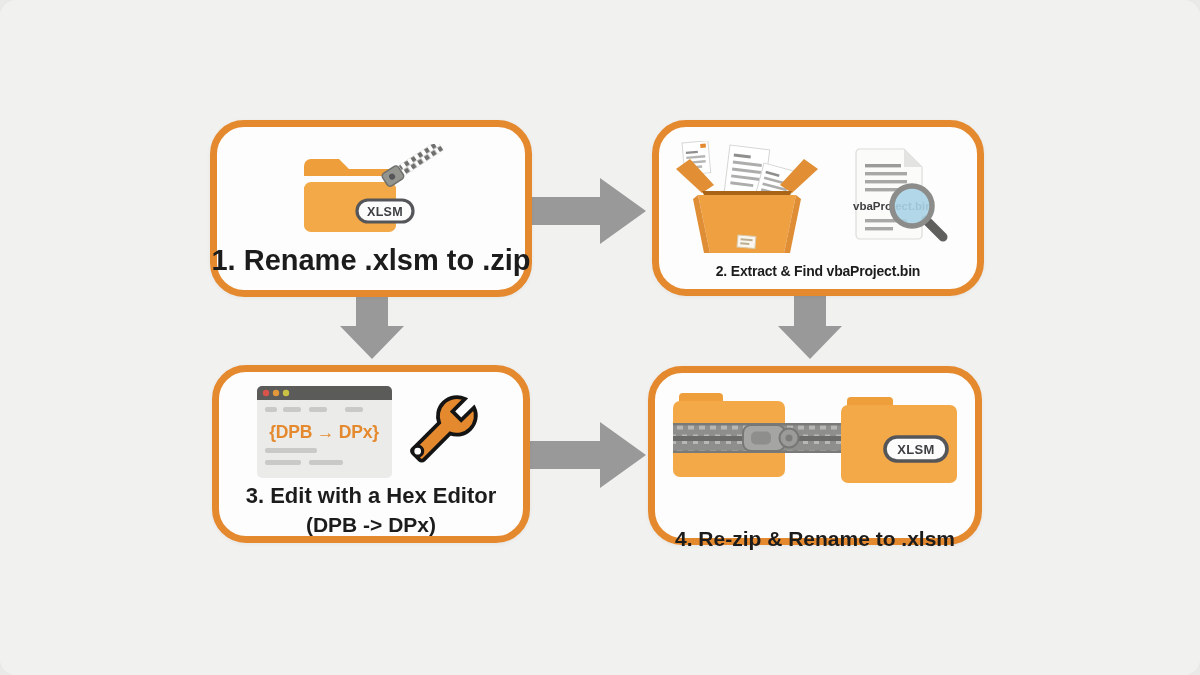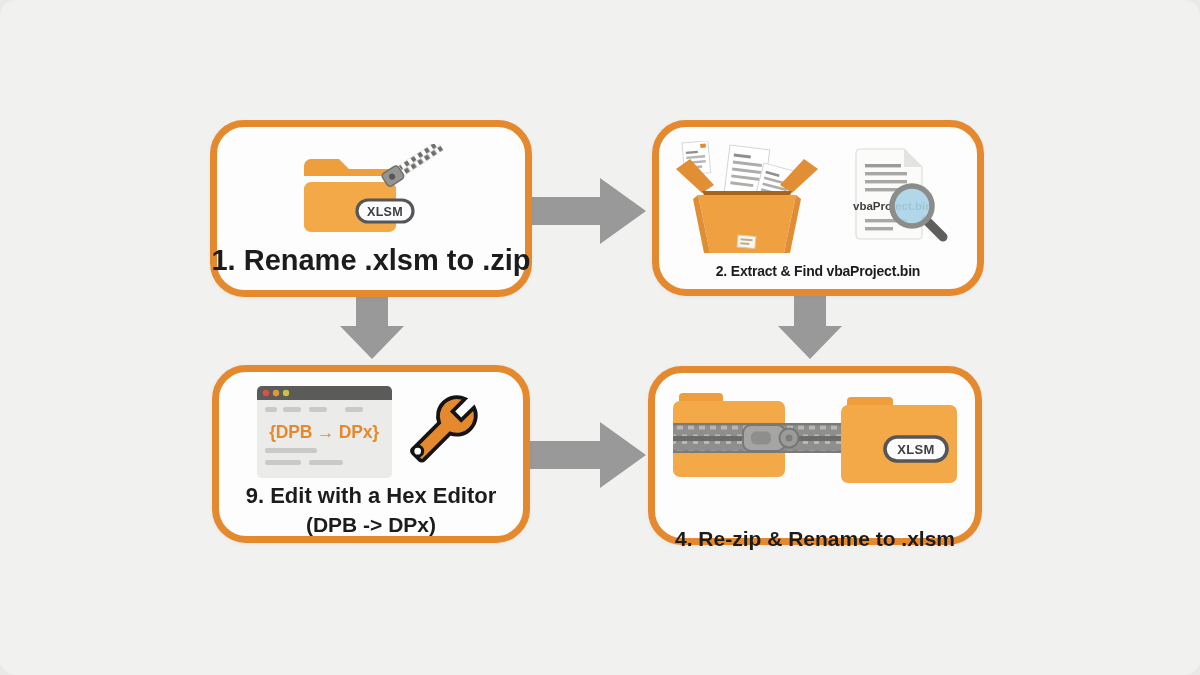--- a/index.html
+++ b/index.html
@@ -184,21 +184,21 @@
 
         <g transform="translate(152,8) scale(2.9)">
           <g transform="translate(24,0) scale(-1,1)">
             <path d="M22.7 19l-9.1-9.1c.9-2.3.4-5-1.5-6.9-2-2-5-2.4-7.4-1.3L9 6 6 9 1.6 4.7C.4 7.1.9 10.1 2.9 12.1c1.9 1.9 4.6 2.4 6.9 1.5l9.1 9.1c.4.4 1 .4 1.4 0l2.3-2.3c.5-.4.5-1.1.1-1.4z" fill="#E5892F" stroke="#141414" stroke-width="1.3" stroke-linejoin="miter"></path>
             <circle cx="21" cy="19.7" r="1.7" fill="#FDFDFD" stroke="#141414" stroke-width="1.1"></circle>
           </g>
         </g>
       </svg>
     </div>
     <div class="label-stack">
-      <div class="step-label">9. Edit with a Hex Editor</div>
+      <div class="step-label">3. Edit with a Hex Editor</div>
       <div class="step-label step-sublabel">(DPB -&gt; DPx)</div>
     </div>
   </div>
 
   <div class="step-box" id="box4">
     <div class="icon-wrap">
       <svg width="300" height="104" viewBox="0 0 300 104">
         <defs>
           <pattern id="hteeth" width="11" height="30" patternUnits="userSpaceOnUse">
             <rect x="1" y="3" width="6" height="9.5" fill="#B7B7B5"></rect>

